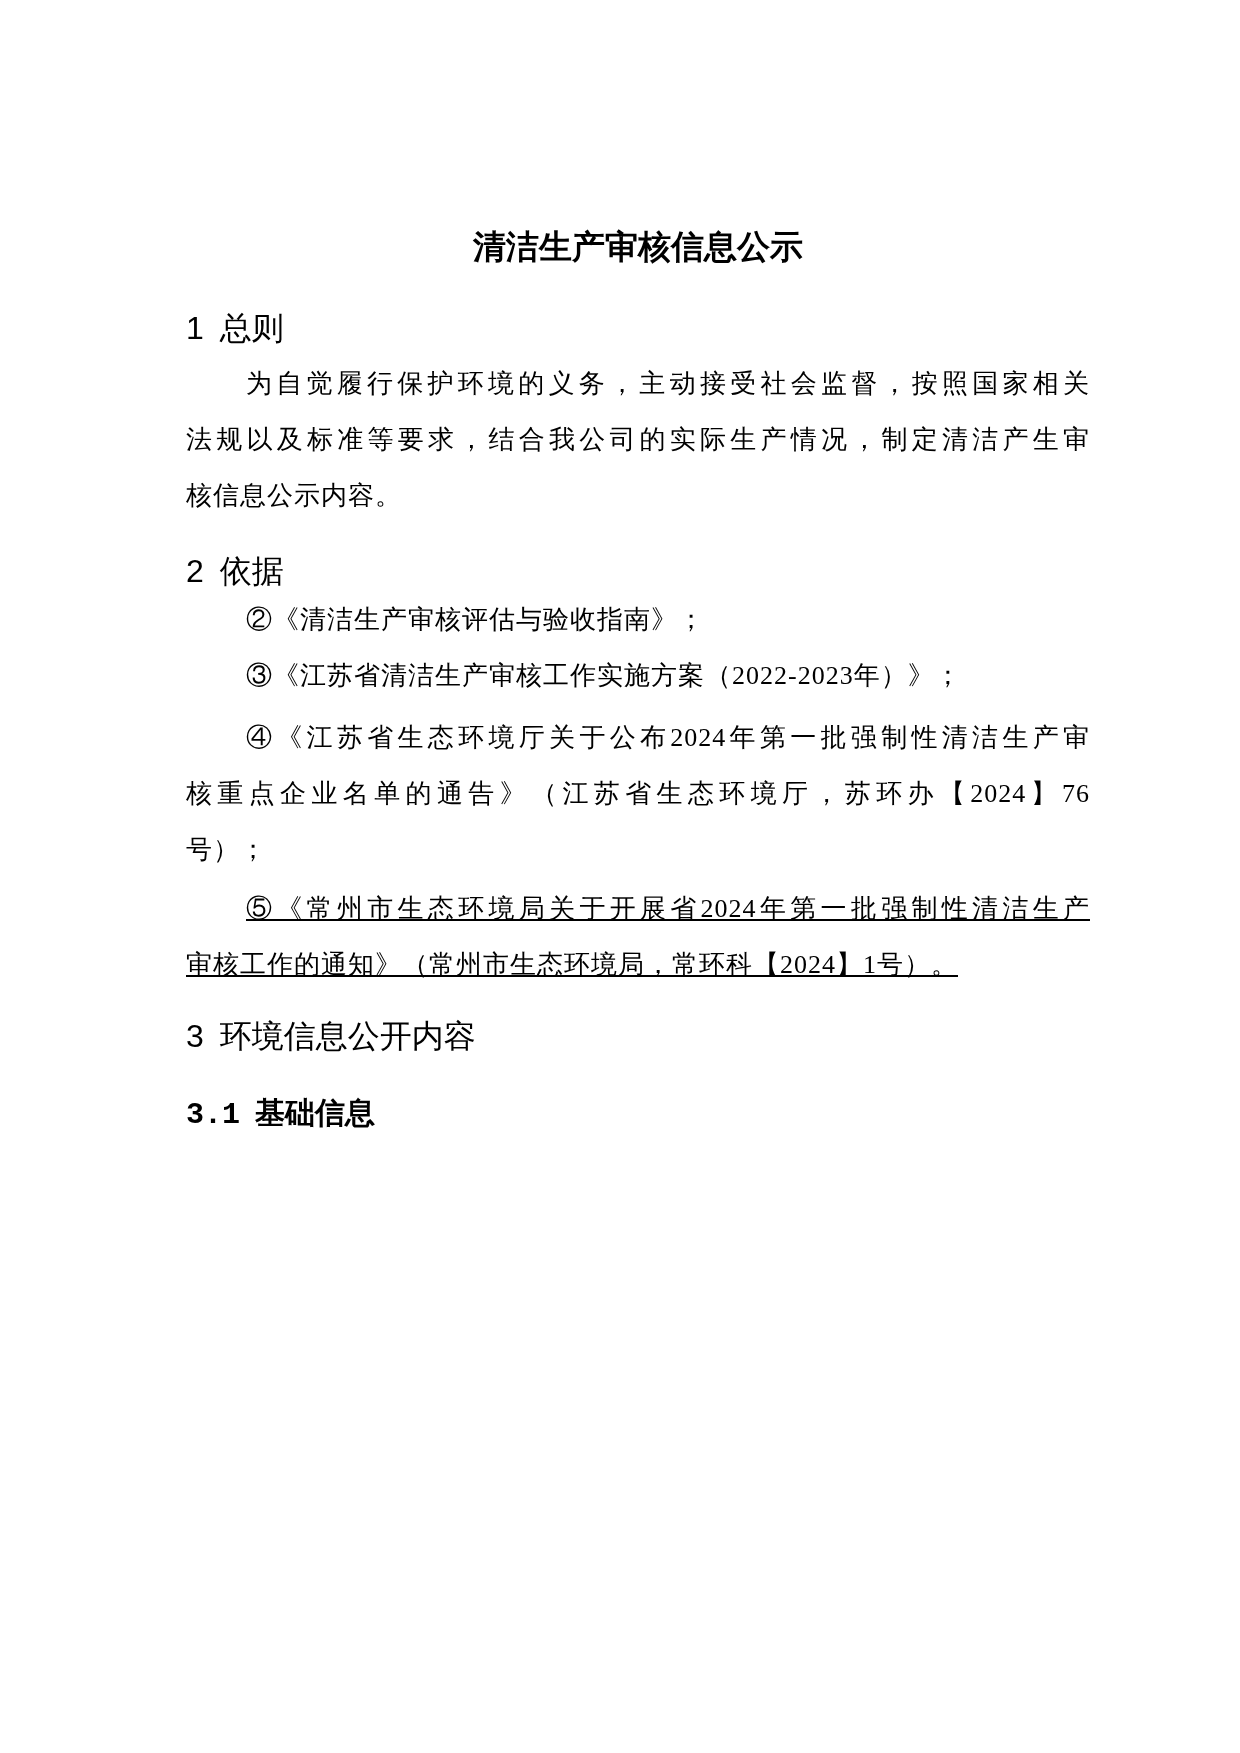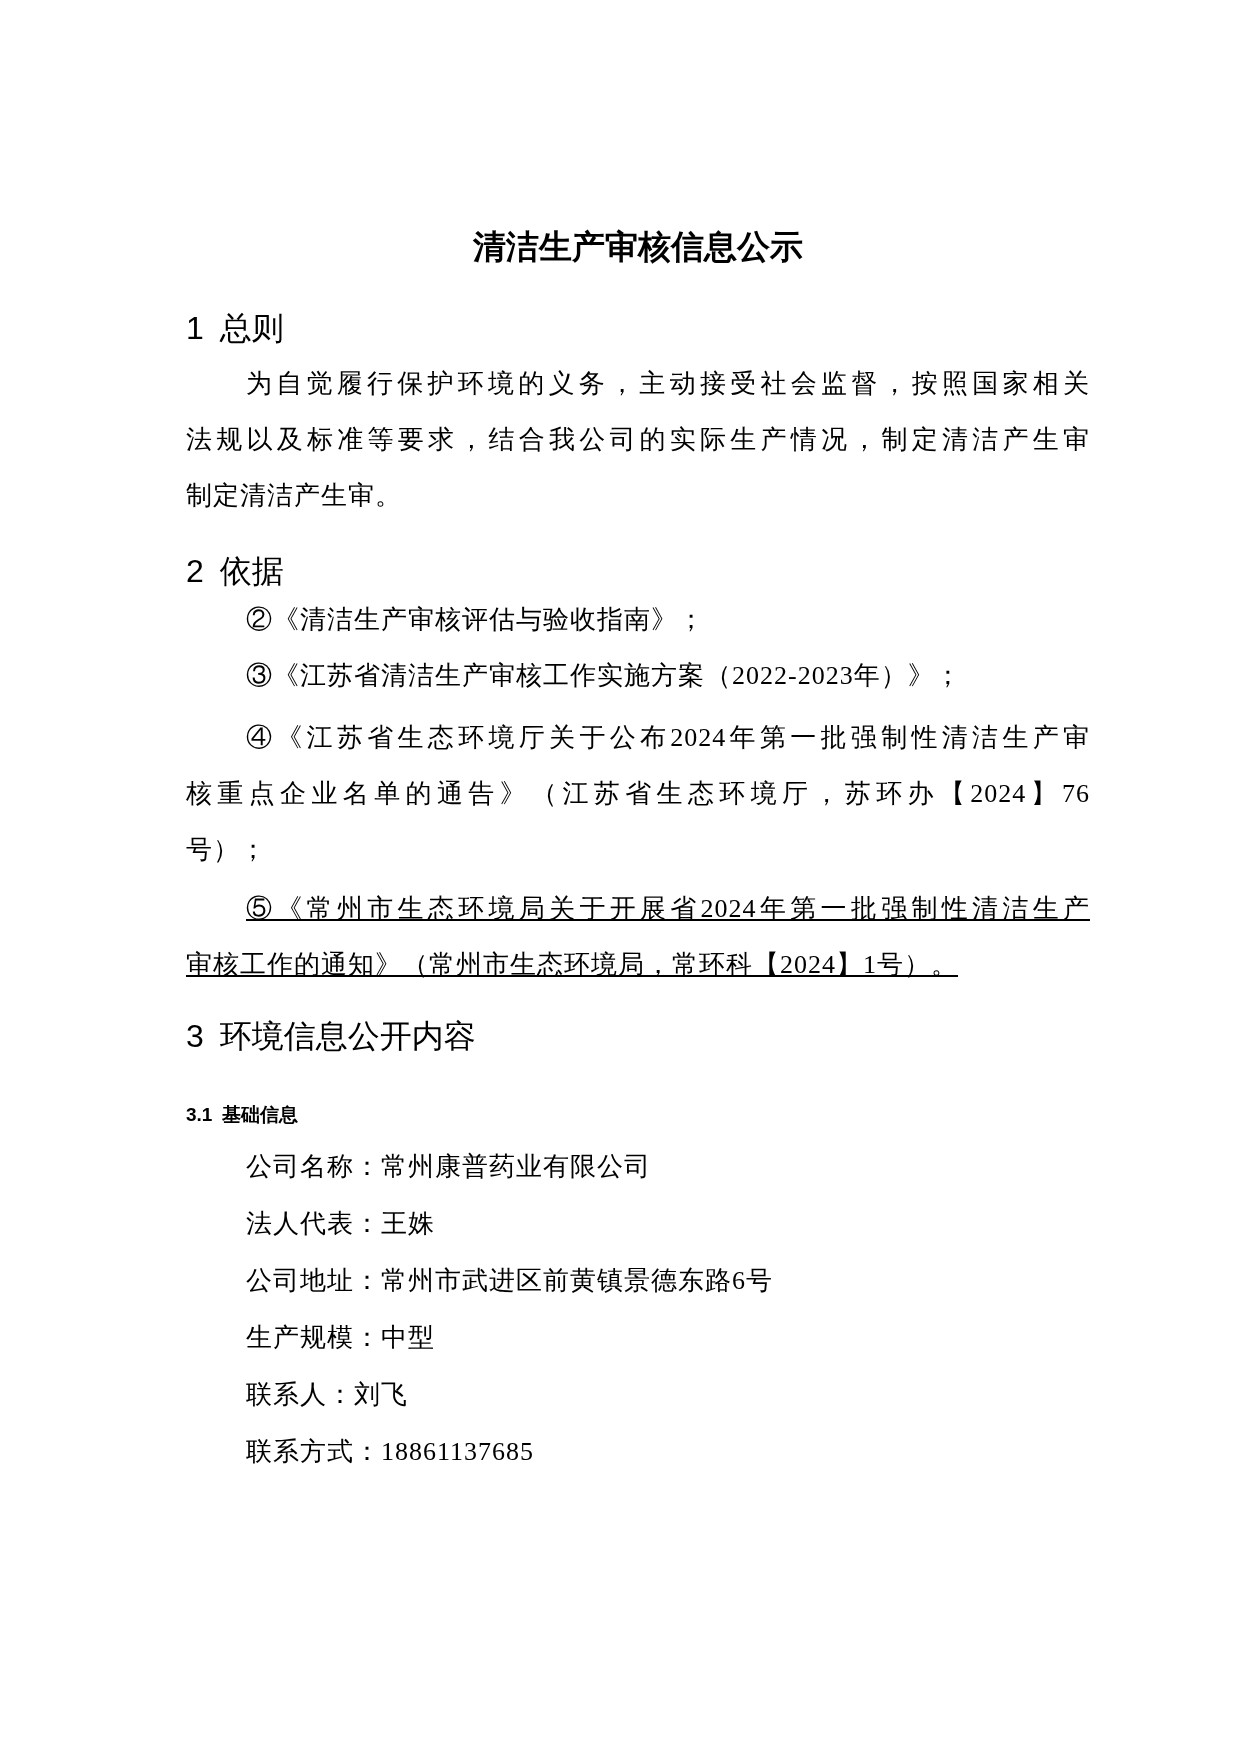--- a/index.html
+++ b/index.html
@@ -23,23 +23,23 @@
     text-align: center;
   }
   .h1 {
     font-family: "Liberation Sans", "DejaVu Sans", sans-serif;
     font-weight: normal;
     font-size: 32px;
     line-height: 42px;
     white-space: pre-wrap;
   }
   .h2 {
-    font-family: Liberation Sans, sans-serif;
+    font-family: Liberation Mono, monospace;
     font-weight: bold;
-    font-size: 19px;
+    font-size: 30px;
     line-height: 42px;
     white-space: pre-wrap;
   }
   .line {
     font-family: "Liberation Serif", "DejaVu Serif", serif;
     font-size: 26px;
     line-height: 56px;
     letter-spacing: 1px;
     white-space: pre-wrap;
   }
@@ -67,21 +67,21 @@
 
 <div class="page">
 
   <div class="doc-title">清洁生产审核信息公示</div>
 
   <div class="h1 m39">1 总则</div>
 
   <div class="paragraph m7">
     <div class="line indent just">为自觉履行保护环境的义务，主动接受社会监督，按照国家相关</div>
     <div class="line just">法规以及标准等要求，结合我公司的实际生产情况，制定清洁产生审</div>
-    <div class="line">制定清洁产生审。</div>
+    <div class="line">核信息公示内容。</div>
   </div>
 
   <div class="h1 m26">2 依据</div>
 
 
   <div class="paragraph m0">
     <div class="line indent">②《清洁生产审核评估与验收指南》；</div>
   </div>
 
   <div class="paragraph m0">
@@ -96,22 +96,14 @@
 
   <div class="paragraph m3">
     <div class="line indent just">⑤《常州市生态环境局关于开展省2024年第一批强制性清洁生产</div>
     <div class="line">审核工作的通知》（常州市生态环境局，常环科【2024】1号）。</div>
   </div>
 
   <div class="h1 m22">3 环境信息公开内容</div>
 
   <div class="h2 m37">3.1 基础信息</div>
 
-  <div class="info m2">
-    <div class="line indent">公司名称：常州康普药业有限公司</div>
-    <div class="line indent">法人代表：王姝</div>
-    <div class="line indent">公司地址：常州市武进区前黄镇景德东路6号</div>
-    <div class="line indent">生产规模：中型</div>
-    <div class="line indent">联系人：刘飞</div>
-    <div class="line indent">联系方式：18861137685</div>
-  </div>
 
 </div>
 
 </body></html>

